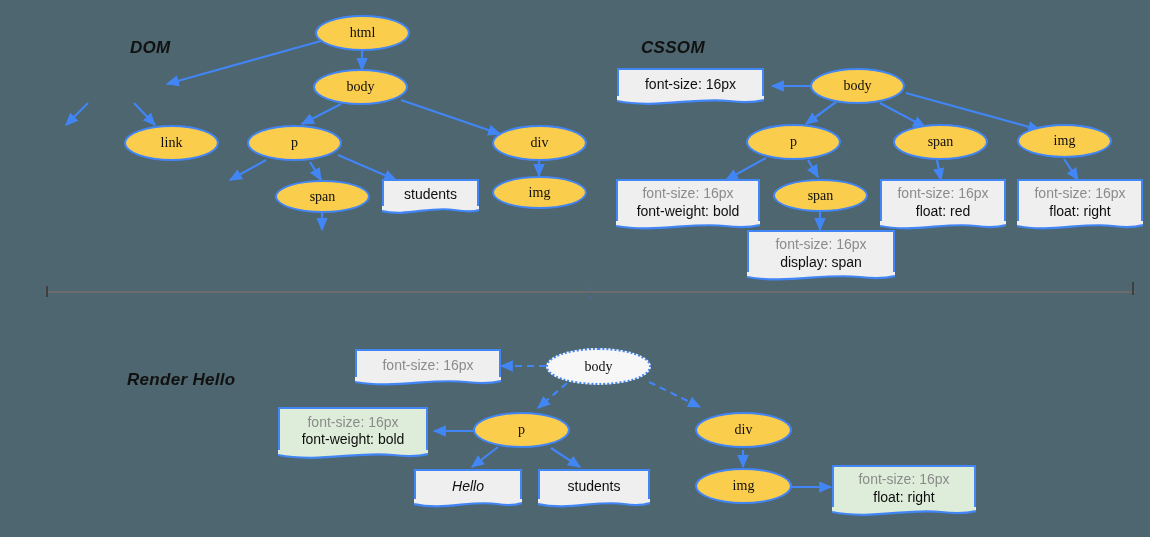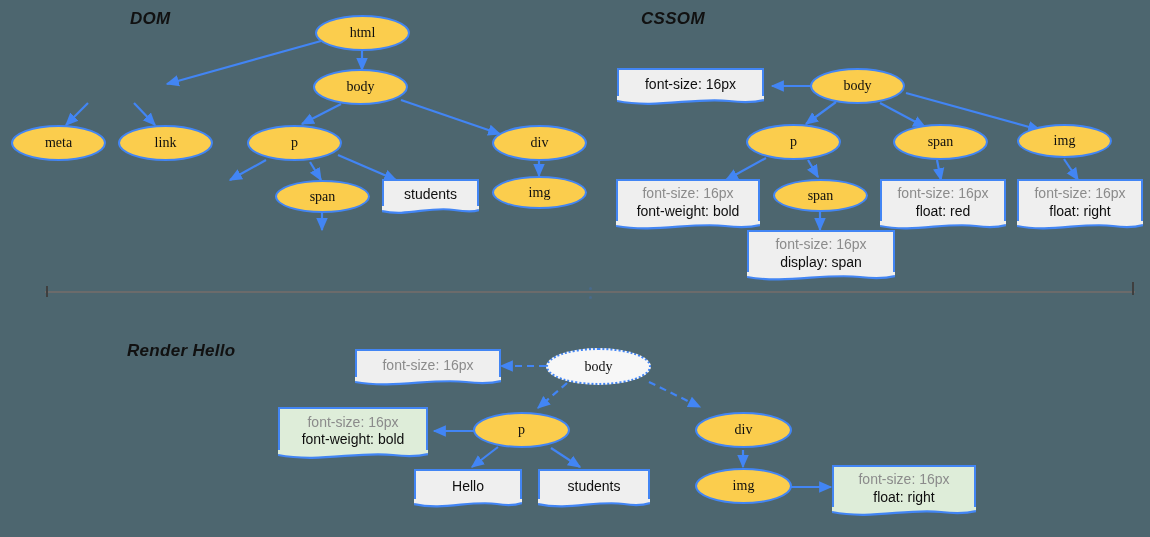--- a/index.html
+++ b/index.html
@@ -24,20 +24,21 @@
   }
   .section-title {
     position: absolute;
     font-family: "Liberation Sans", sans-serif;
     font-weight: bold;
     font-style: italic;
     font-size: 17px;
     color: #111111;
     letter-spacing: 0.3px;
     white-space: nowrap;
+    margin-top: 29px;
   }
   
   .node {
     position: absolute;
     display: flex;
     align-items: center;
     justify-content: center;
     background: #fbcd4d;
     border: 2px solid #4285f4;
     border-radius: 50%;
@@ -172,22 +173,21 @@
   <div class="divider" style="left:45px; top:291px; width:1090px;"></div>
   <div class="divider-handle" style="left:46px; top:286px; height:11px;"></div>
   <div class="divider-handle" style="left:1132px; top:282px; height:13px;"></div>
   <div class="divider-dot" style="left:589px; top:287px;"></div>
   <div class="divider-dot" style="left:589px; top:296px;"></div>
 
   <div class="node" style="left:315px; top:15px; width:95px; height:36px;">html</div>
 
   <div class="node" style="left:313px; top:69px; width:95px; height:36px;">body</div>
 
-  <div class="node" style="left:11px; top:125px; width:95px; height:36px;">meta</div>
-  <div class="node" style="left:118px; top:125px; width:95px; height:36px;">link</div>
+  <div class="node" style="left:124px; top:125px; width:95px; height:36px;">link</div>
   <div class="node" style="left:247px; top:125px; width:95px; height:36px;">p</div>
   <div class="node" style="left:492px; top:125px; width:95px; height:36px;">div</div>
 
   <div class="node" style="left:275px; top:180px; width:95px; height:33px;">span</div>
   <div class="node" style="left:492px; top:176px; width:95px; height:33px;">img</div>
 
 
   <div class="note" style="left:382px; top:179px; width:97px; height:30px;">
     <span class="own">students</span>
     <svg class="wave" viewBox="0 0 101 14" preserveAspectRatio="none">
@@ -262,21 +262,21 @@
 
   <div class="note green" style="left:278px; top:407px; width:150px; height:46px;">
     <span class="inherit">font-size: 16px</span>
     <span class="own">font-weight: bold</span>
     <svg class="wave" viewBox="0 0 154 14" preserveAspectRatio="none">
       <path d="M0,0 L0,5 C42,13 82,1 118,5 C135,7 146,6 154,4 L154,0 z" fill="#deedd9" stroke="none"></path>
       <path d="M0,5 C42,13 82,1 118,5 C135,7 146,6 154,4" fill="none" stroke="#4285f4" stroke-width="2.2"></path>
     </svg>
   </div>
 
-  <div class="note" style="left:414px; top:469px; width:108px; height:33px;">
+  <div class="note" style="left:414px; top:469px; width:108px; height:33px;font-style:italic;">
     <span class="own">Hello</span>
     <svg class="wave" viewBox="0 0 112 14" preserveAspectRatio="none">
       <path d="M0,0 L0,5 C30,12 59,1 86,5 C98,7 106,6 112,4 L112,0 z" fill="#efefef" stroke="none"></path>
       <path d="M0,5 C30,12 59,1 86,5 C98,7 106,6 112,4" fill="none" stroke="#4285f4" stroke-width="2.2"></path>
     </svg>
   </div>
 
   <div class="note" style="left:538px; top:469px; width:112px; height:33px;">
     <span class="own">students</span>
     <svg class="wave" viewBox="0 0 116 14" preserveAspectRatio="none">

